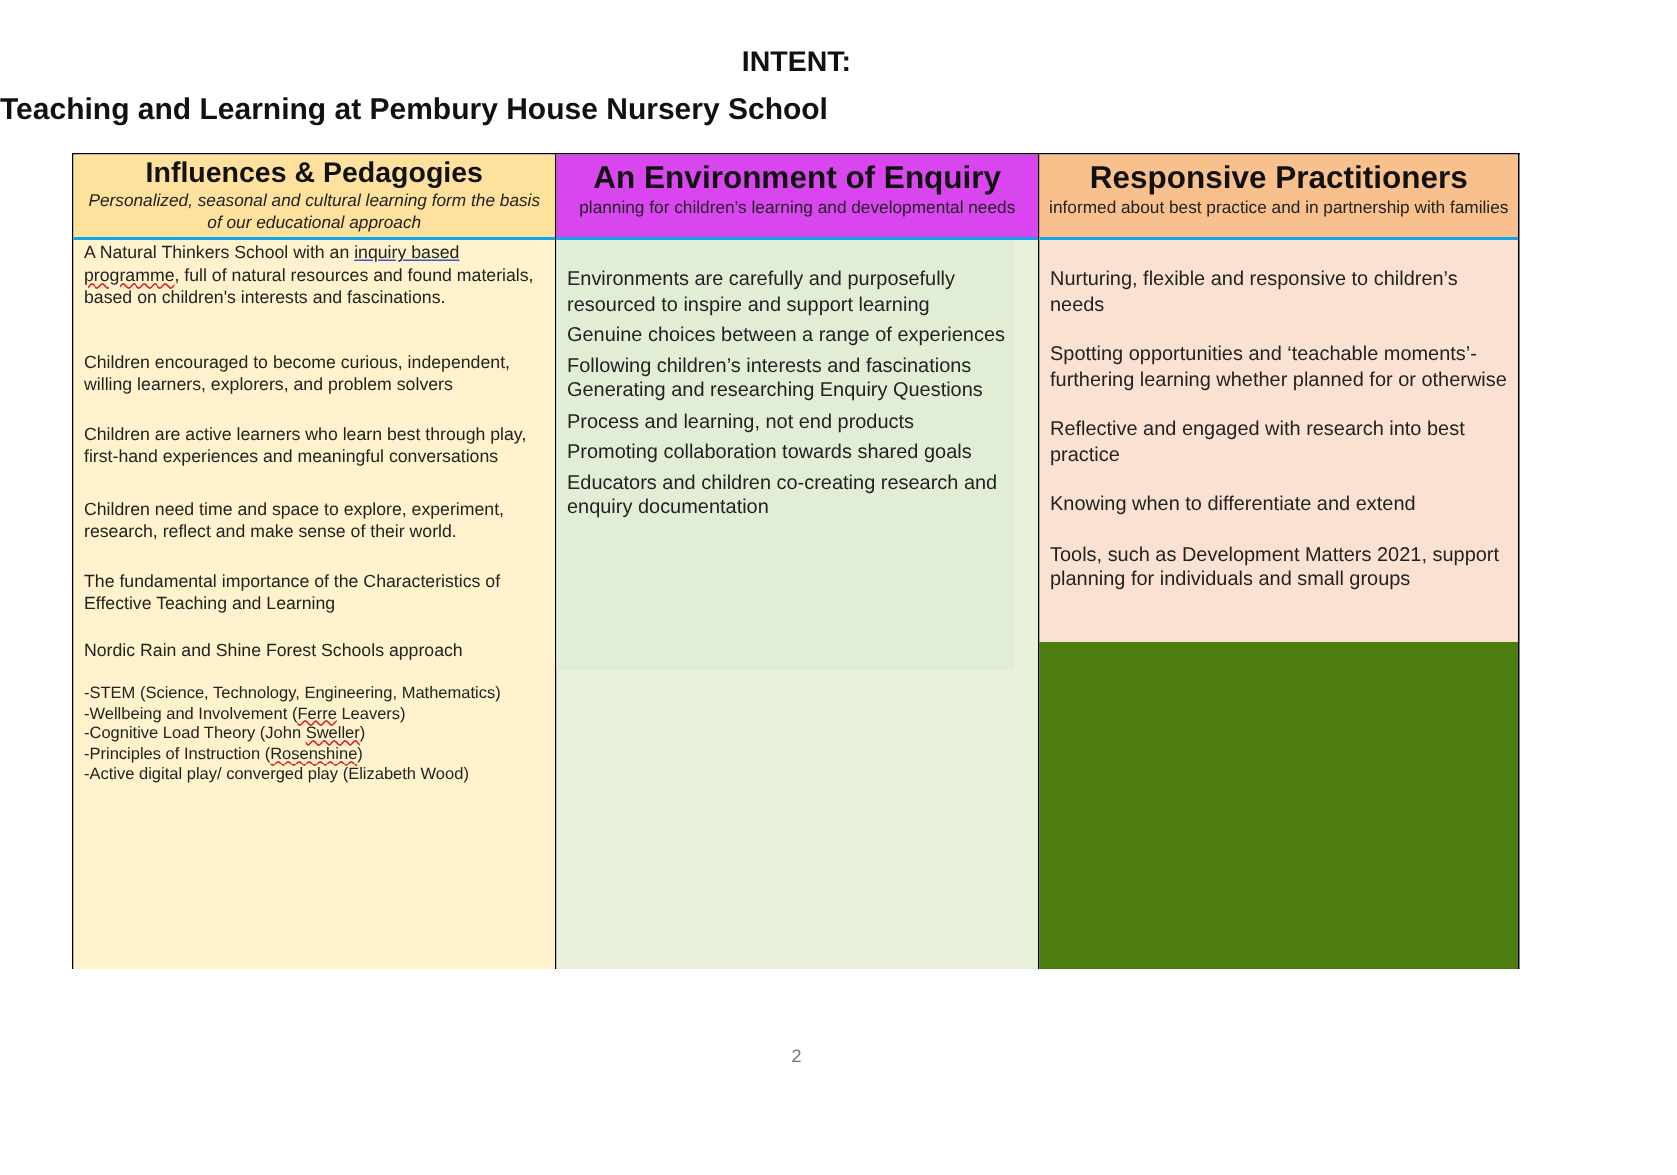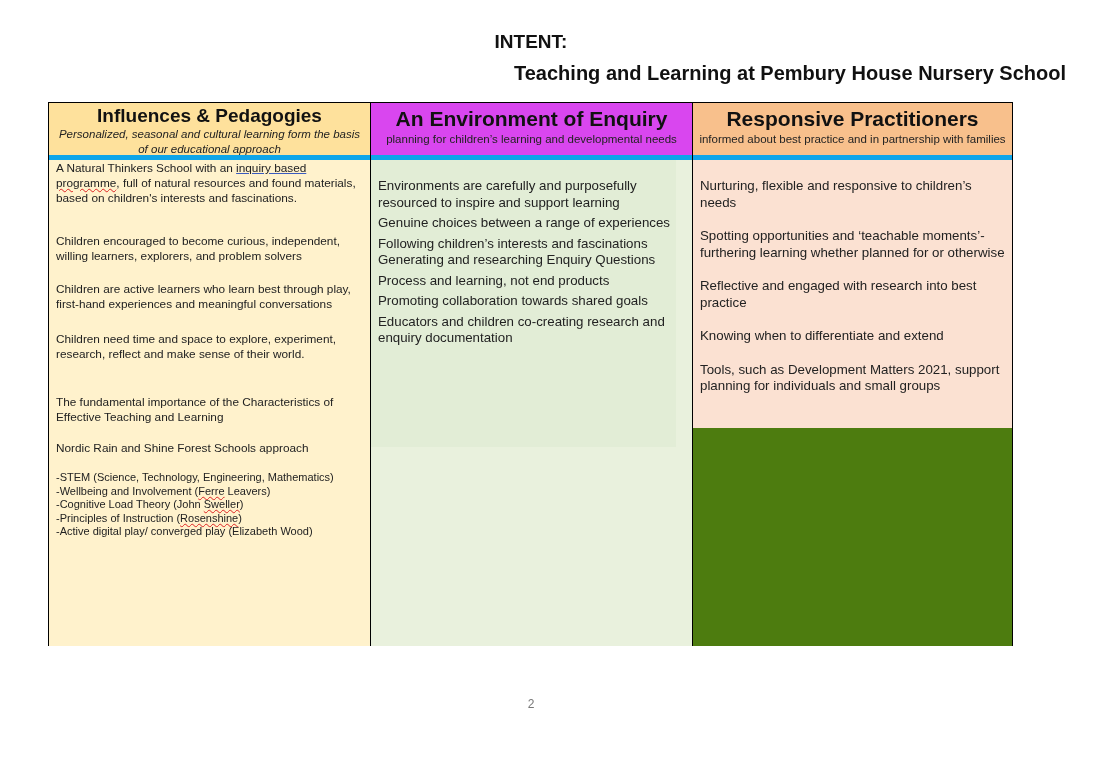--- a/index.html
+++ b/index.html
@@ -8,32 +8,32 @@
       font-family: "DejaVu Sans", sans-serif; color: #1a1a1a;
     }
     .page { position: relative; width: 1118px; height: 783px; }
     .doc-title {
       position: absolute; left: 0; width: 1062px; top: 30px;
       text-align: center; font-weight: bold; font-size: 19px; line-height: 24px;
       font-family: "Liberation Sans", sans-serif; color: #111;
     }
     .doc-subtitle {
       position: absolute; left: 0; width: 1066px; top: 60px;
-      text-align: right; font-weight: bold; font-size: 20px; line-height: 26px;
+      text-align: left; font-weight: bold; font-size: 20px; line-height: 26px;
       font-family: "Liberation Sans", sans-serif; color: #111;
     }
     .table {
       position: absolute; left: 48px; top: 102px; width: 965px; height: 544px;
       border-left: 1px solid #000; border-right: 1px solid #000; border-top: 1px solid #000;
       display: grid; grid-template-columns: 321px 322px 320px;
     }
     .col { position: relative; height: 100%; }
     .col + .col { border-left: 1px solid #000; }
     .head {
-      height: 57px; border-bottom: 5px solid #0ea5e9; text-align: center;
+      height: 57px; border-bottom: 2px solid #0ea5e9; text-align: center;
       padding-top: 2px;
     }
     .col-1 .head { background: #fee19c; }
     .col-2 .head { background: #d946ef; }
     .col-3 .head { background: #f8c08c; }
     .head-title {
       font-family: "Liberation Sans", sans-serif; font-weight: bold; color: #111;
       font-size: 19px; line-height: 22px;
     }
     .col-2 .head-title, .col-3 .head-title { font-size: 21px; line-height: 26px; padding-top: 1px; }
@@ -52,21 +52,21 @@
     .col-3 .shade { background: #fbe1d2; height: 268px; }
     .items { position: absolute; left: 7px; right: 6px; top: 0; font-family: "Liberation Sans", sans-serif; }
     .item { color: #222; }
     .col-1 .item { font-size: 11.8px; line-height: 15px; }
     .col-2 .item, .col-3 .item { font-size: 13.3px; line-height: 16.5px; }
     .col-1 .items { top: 1px; }
     .col-2 .items, .col-3 .items { top: 18px; }
     .col-1 .item.i1 { margin-top: 28px; }
     .col-1 .item.i2 { margin-top: 18px; }
     .col-1 .item.i3 { margin-top: 20px; }
-    .col-1 .item.i4 { margin-top: 33px; }
+    .col-1 .item.i4 { margin-top: 18px; }
     .col-1 .item.i5 { margin-top: 20px; }
     .col-1 .item.i6 { margin-top: 16px; }
     .col-1 .list { margin-top: 15px; }
     .col-1 .list .li { font-size: 11px; line-height: 13.5px; color: #222; }
     .col-2 .item + .item { margin-top: 4px; }
     .col-3 .item + .item { margin-top: 17px; }
     .u-blue { text-decoration: underline; text-decoration-color: #3a5bbf; }
     .u-red { text-decoration: underline wavy #d22; text-decoration-thickness: 1px; }
     .page-num {
       position: absolute; left: 0; width: 1062px; top: 697px; text-align: center;

